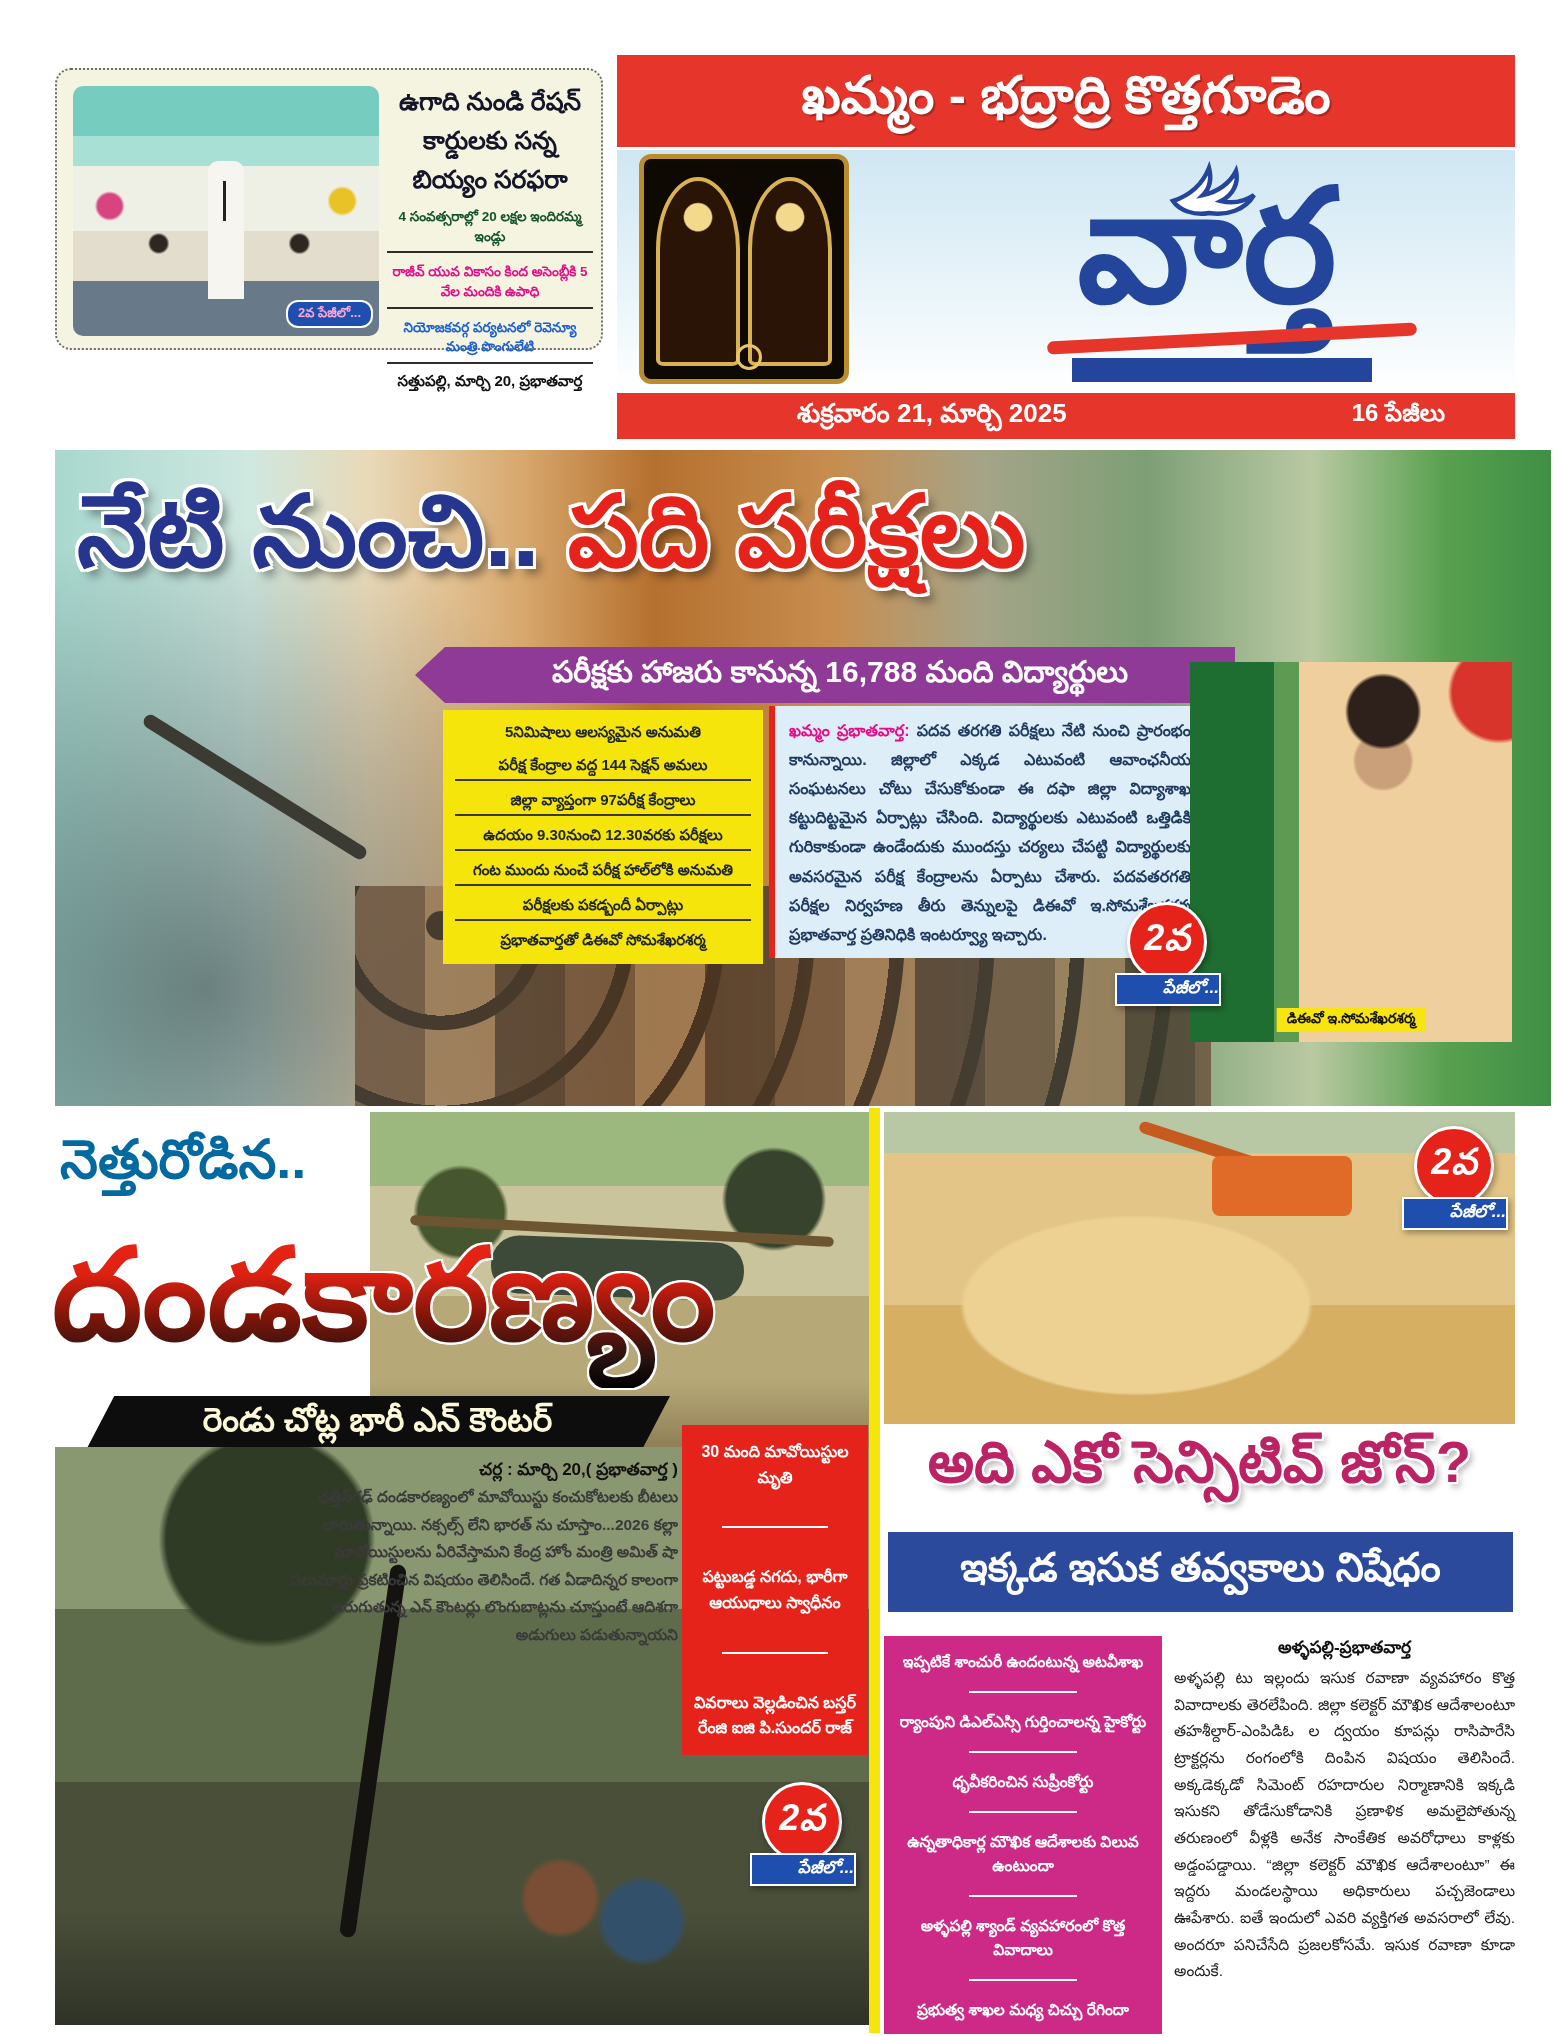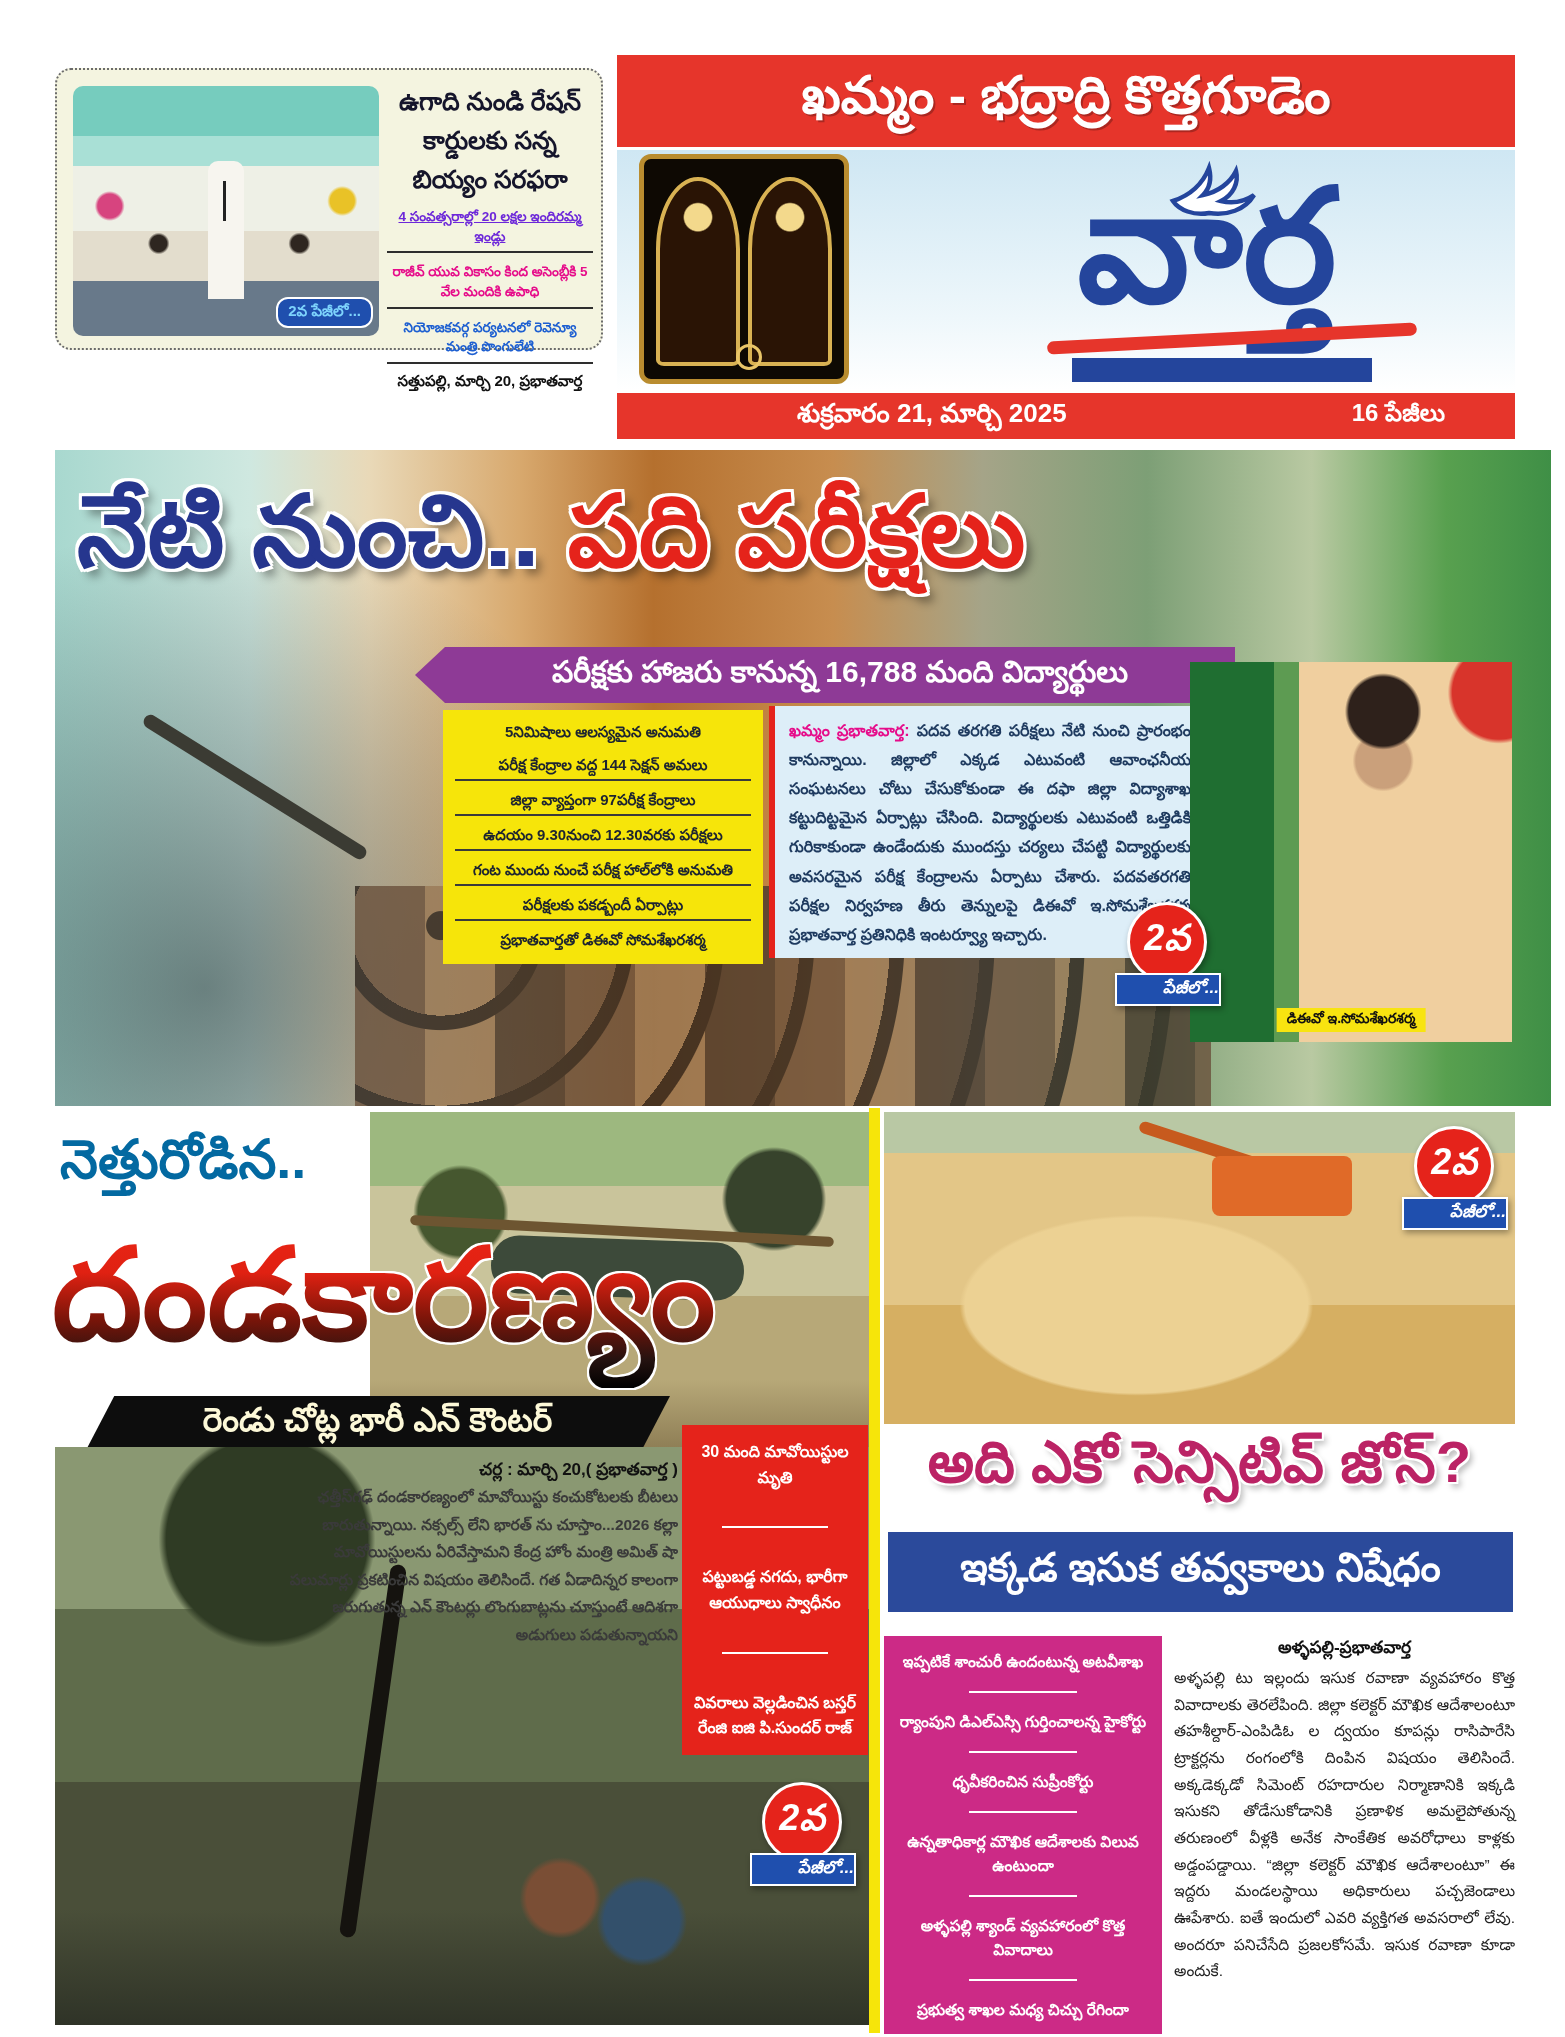--- a/index.html
+++ b/index.html
@@ -12,27 +12,27 @@
   .tl-photo { position:absolute; left:16px; top:16px; width:306px; height:250px; border-radius:10px; overflow:hidden;
      background:
        radial-gradient(circle at 50% 34%, #3a2e26 0 3.5%, transparent 4%),
        radial-gradient(circle at 12% 48%, #d7447f 0 4%, transparent 5%),
        radial-gradient(circle at 88% 46%, #e9c227 0 4%, transparent 5%),
        radial-gradient(circle at 28% 63%, #2e2620 0 3%, transparent 4%),
        radial-gradient(circle at 74% 63%, #2e2620 0 3%, transparent 4%),
        linear-gradient(180deg, #76ccbe 0 20%, #a9e0d6 20% 32%, #eef0e6 32% 58%, #e3ddcd 58% 78%, #68798a 78% 100%); }
   .tl-photo .figure { position:absolute; left:44%; top:30%; width:12%; height:55%; background:#f7f5ef; border-radius:10px 10px 0 0; }
   .tl-photo .mic { position:absolute; left:49%; top:38%; width:3px; height:40px; background:#222; }
-  .tl-badge { position:absolute; right:6px; bottom:8px; background:#1f4fae; color:#7dd3fc; border:2px solid #fff;
-              border-radius:12px; font-size:15px; font-weight:bold; padding:3px 10px; }
+  .tl-badge { position:absolute; right:6px; bottom:8px; background:#1f4fae; color:#f9a8d4; border:2px solid #fff;
+              border-radius:12px; font-size:13px; font-weight:bold; padding:3px 10px; }
   .tl-text { position:absolute; left:330px; top:12px; width:206px; text-align:center; }
   .tl-headline { color:#15152b; font-weight:bold; font-size:25px; line-height:1.55; }
   .tl-sub { font-weight:bold; font-size:13.5px; line-height:1.45; margin-top:9px; padding-bottom:5px;
             border-bottom:2px solid #2e2e2e; }
-  .tl-sub.red { color:#6d28d9;text-decoration:underline; }
+  .tl-sub.red { color:#14532d; }
   .tl-sub.magenta { color:#e60c8a; }
   .tl-sub.blue { color:#1d5fd1; border-bottom:2px solid #2e2e2e; }
   .tl-dateline { margin-top:8px; color:#111; font-weight:bold; font-size:15px; }
 
   
   .mast-banner { position:absolute; left:617px; top:55px; width:898px; height:92px; background:#e6352b;
                  display:flex; align-items:center; justify-content:center; }
   .mast-banner span { color:#fff; font-weight:bold; font-size:52px; text-shadow:2px 2px 0 rgba(0,0,0,.25); }
   .mast-mid { position:absolute; left:617px; top:150px; width:898px; height:240px;
               background:linear-gradient(180deg,#cfe7f3 0%, #eef7fb 70%, #ffffff 100%); }

